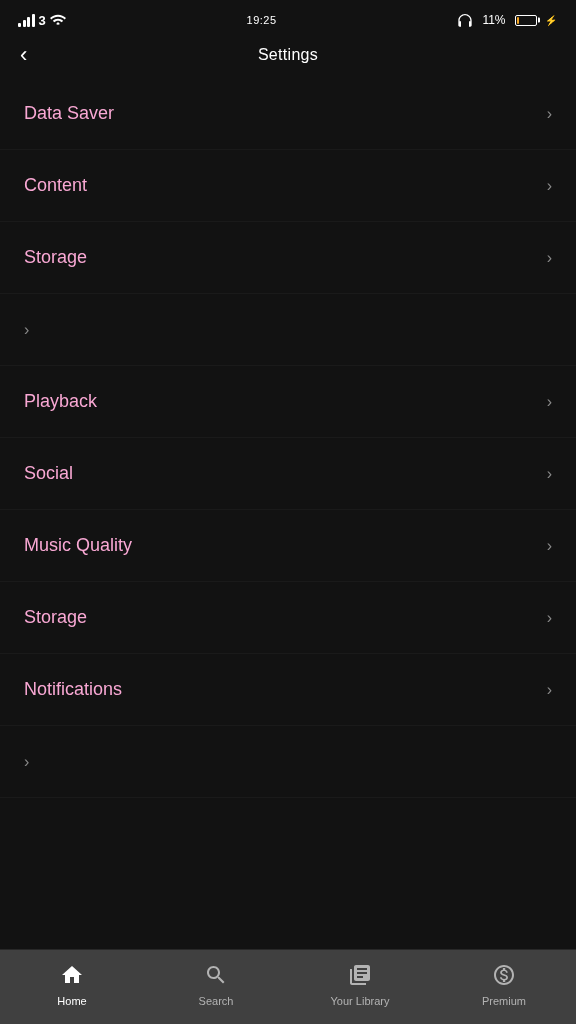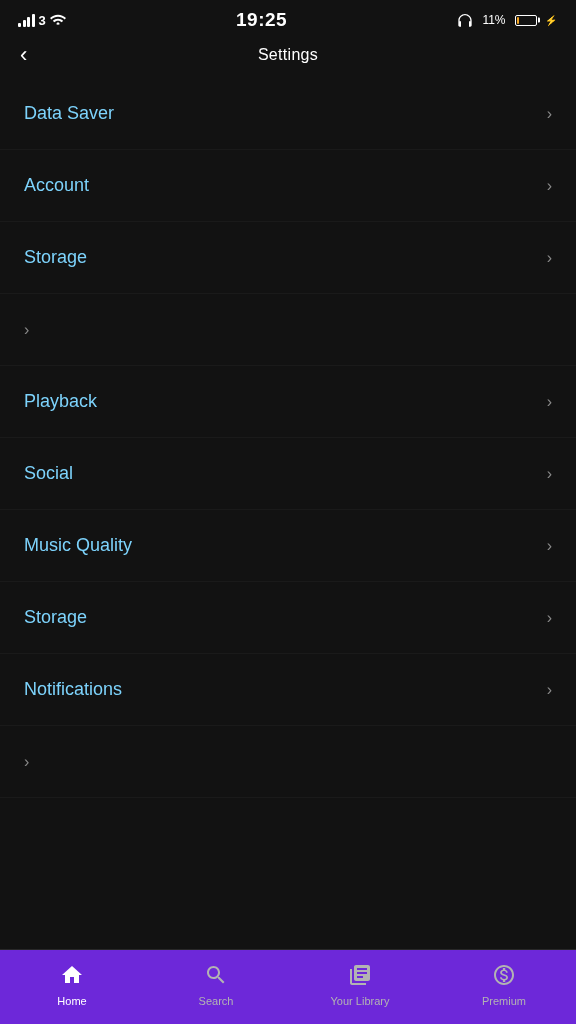--- a/index.html
+++ b/index.html
@@ -24,22 +24,22 @@
       height: 36px;
     }
     .status-left {
       display: flex;
       align-items: center;
       gap: 4px;
       font-size: 13px;
       font-weight: 600;
     }
     .status-center {
-      font-size: 19px;
-      font-weight: 700;
+      font-size: 11px;
+      font-weight: 400;
       letter-spacing: 0.5px;
     }
     .status-right {
       display: flex;
       align-items: center;
       gap: 9px;
       font-size: 12px;
       font-weight: 500;
     }
     .battery-icon {
@@ -111,35 +111,35 @@
       align-items: center;
       justify-content: space-between;
       padding: 0 24px;
       height: 72px;
       border-bottom: 1px solid #1a1a1a;
       cursor: pointer;
     }
     .settings-item-label {
       font-size: 18px;
       font-weight: 400;
-      color: #7dd3fc;
+      color: #f9a8d4;
     }
     .chevron-right {
       color: #888;
       font-size: 16px;
     }
 
     
     .bottom-nav {
       position: absolute;
       bottom: 0;
       left: 0;
       right: 0;
       height: 75px;
-      background: #6d28d9;
+      background: #404040;
       display: flex;
       align-items: stretch;
       border-top: 1px solid #282828;
     }
     .nav-item {
       flex: 1;
       display: flex;
       flex-direction: column;
       align-items: center;
       justify-content: center;
@@ -225,21 +225,21 @@
   <span class="back-btn">‹</span>
   <span class="header-title">Settings</span>
 </div>
 
 <div class="settings-list" id="settings-list">
 <div class="settings-item">
     <span class="settings-item-label">Data Saver</span>
     <span class="chevron-right">›</span>
   </div>
     <div class="settings-item">
-    <span class="settings-item-label">Account</span>
+    <span class="settings-item-label">Content</span>
     <span class="chevron-right">›</span>
   </div>
     <div class="settings-item">
     <span class="settings-item-label">Storage</span>
     <span class="chevron-right">›</span>
   </div>
     <div class="settings-item">
     <span class="chevron-right">›</span>
   </div>
     <div class="settings-item">

